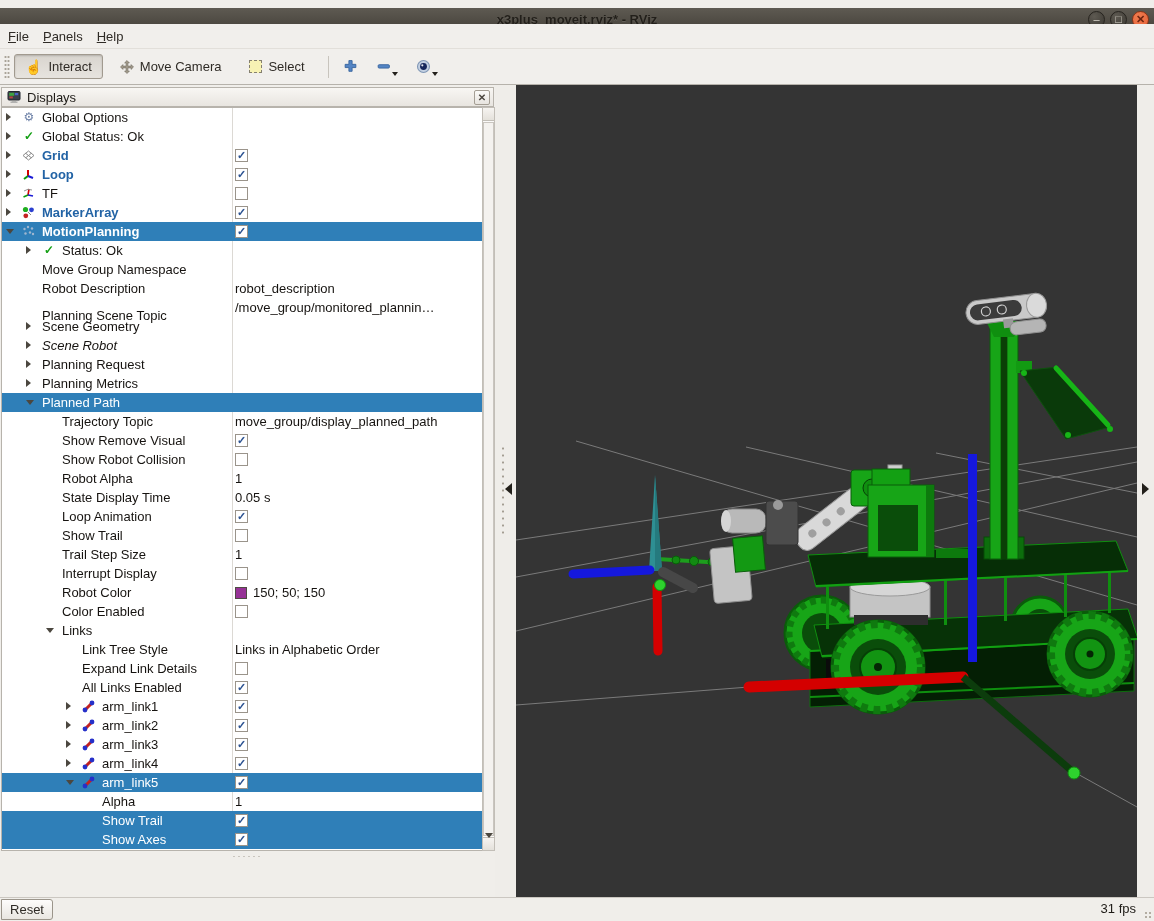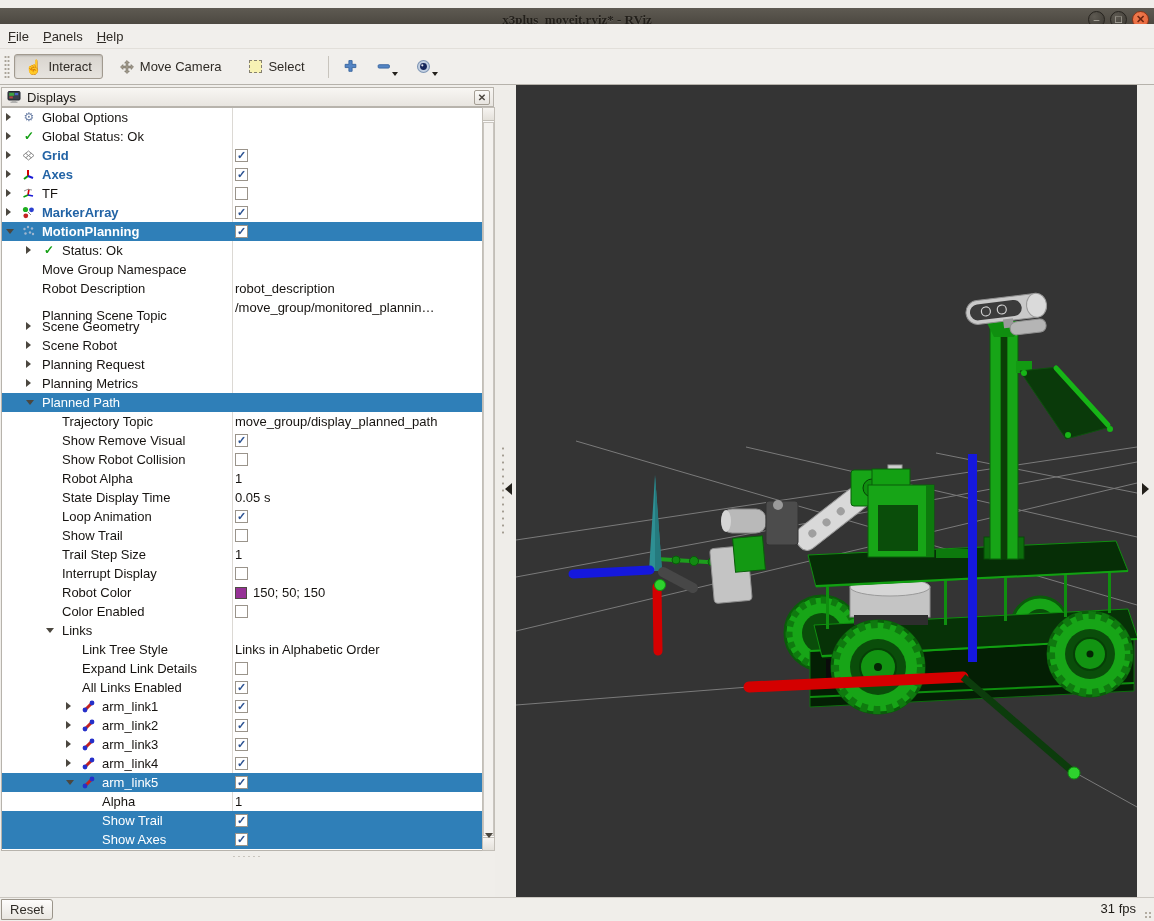--- a/index.html
+++ b/index.html
@@ -3,21 +3,21 @@
 <meta charset="utf-8">
 <style>
   html,body{margin:0;padding:0;background:#d8d4ce;}
   *{box-sizing:border-box;}
   .window{position:relative;width:1154px;height:921px;overflow:hidden;
     font-family:"Liberation Sans",sans-serif;background:#f0eeea;color:#2b2823;}
 
   
   .titlebar{position:absolute;left:0;top:8px;width:1154px;height:24px;
     background:linear-gradient(#5e5a52,#45413a);border-bottom:1px solid #2e2b26;
-    display:flex;align-items:center;justify-content:center;font-family:Liberation Serif, serif;}
+    display:flex;align-items:center;justify-content:center;}
   .title-text{font-size:13px;font-weight:bold;color:#221f1a;text-shadow:0 1px 0 rgba(255,255,255,.12);}
   .winbtns{position:absolute;right:5px;top:3px;display:flex;gap:5px;}
   .wbtn{width:17px;height:17px;border-radius:50%;border:1px solid #26231e;
     background:radial-gradient(circle at 35% 30%,#5e5a52,#3b3832);
     color:#d9d5cb;font-size:11px;line-height:14px;text-align:center;}
   .wbtn.close{background:radial-gradient(circle at 35% 30%,#f07b4e,var(--c-close_button,#e8643a));
     border-color:#8d3415;color:#6e2410;font-weight:bold;}
 
   
   .menubar{position:absolute;left:0;top:24px;width:1154px;height:25px;background:#f1efec;
@@ -213,21 +213,21 @@
           </div>
           <div class="trow">
             <span class="exp c" style="left: 4px;"></span>
             <span class="ticon" style="left: 20px;">
               <svg width="13" height="13" viewBox="0 0 13 13">
                 <line x1="6" y1="8" x2="6" y2="2" stroke="#d40000" stroke-width="2"></line>
                 <line x1="6" y1="8" x2="2" y2="11" stroke="#0b9c0b" stroke-width="2"></line>
                 <line x1="6" y1="8" x2="11" y2="10" stroke="#1b1bd6" stroke-width="2"></line>
               </svg>
             </span>
-            <span class="tlabel disp" style="left: 40px;">Axes</span>
+            <span class="tlabel disp" style="left: 40px;">Loop</span>
             <span class="coldiv"></span>
             <span class="cb on">✓</span>
           </div>
           <div class="trow">
             <span class="exp c" style="left: 4px;"></span>
             <span class="ticon" style="left: 20px;">
               <svg width="13" height="13" viewBox="0 0 13 13">
                 <line x1="6" y1="8" x2="7" y2="2" stroke="#d40000" stroke-width="1.6"></line>
                 <line x1="6" y1="8" x2="1.5" y2="10" stroke="#0b9c0b" stroke-width="1.6"></line>
                 <line x1="6" y1="8" x2="11" y2="9" stroke="#1b1bd6" stroke-width="1.6"></line>
@@ -289,21 +289,21 @@
             <span class="coldiv"></span>
             <span class="tval">/move_group/monitored_plannin…</span>
           </div>
           <div class="trow">
             <span class="exp c" style="left: 24px;"></span>
             <span class="tlabel" style="left: 40px;">Scene Geometry</span>
             <span class="coldiv"></span>
           </div>
           <div class="trow">
             <span class="exp c" style="left: 24px;"></span>
-            <span class="tlabel" style="left: 40px;">Scene Robot</span>
+            <span class="tlabel" style="left: 40px; font-style: italic;">Scene Robot</span>
             <span class="coldiv"></span>
           </div>
           <div class="trow">
             <span class="exp c" style="left: 24px;"></span>
             <span class="tlabel" style="left: 40px;">Planning Request</span>
             <span class="coldiv"></span>
           </div>
           <div class="trow">
             <span class="exp c" style="left: 24px;"></span>
             <span class="tlabel" style="left: 40px;">Planning Metrics</span>

